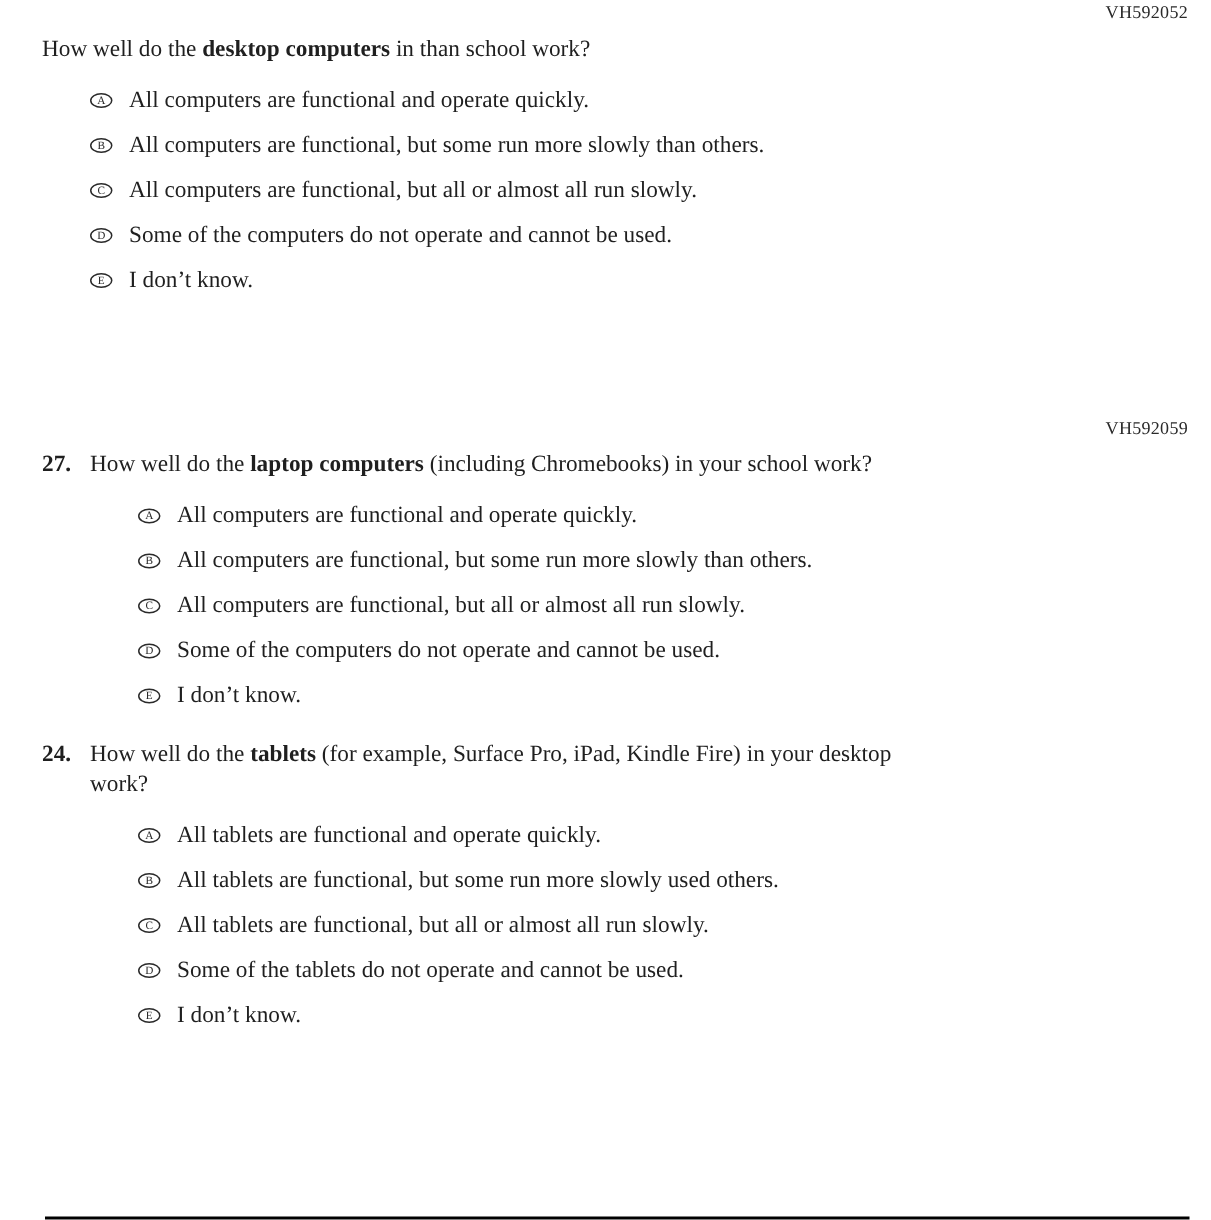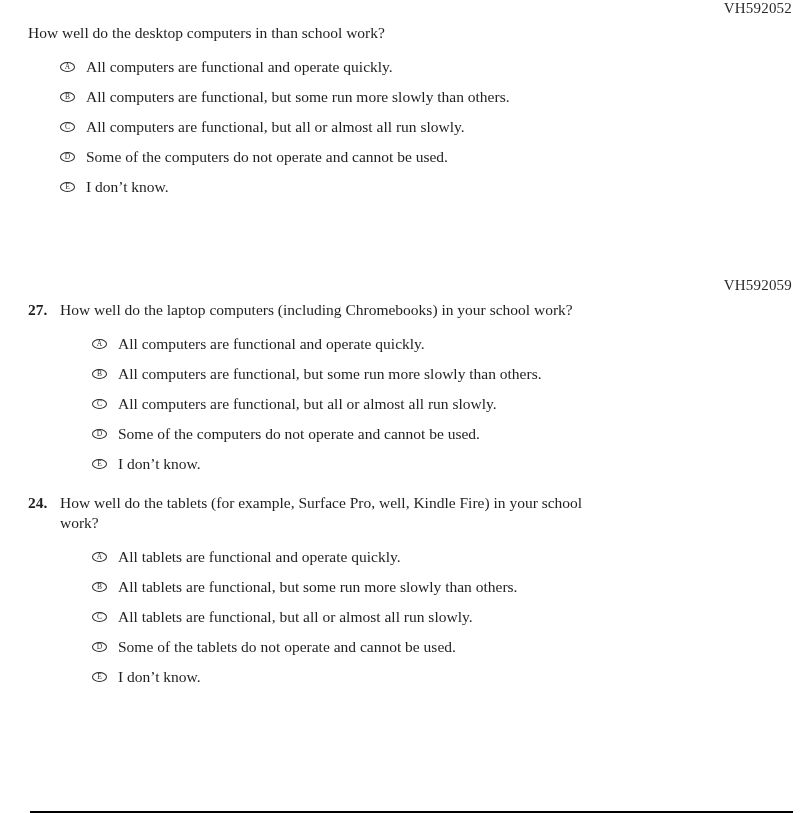--- a/index.html
+++ b/index.html
@@ -9,34 +9,34 @@
     font-family: "Liberation Serif", "DejaVu Serif", serif;
     color: #1f1f1f;
     position: relative;
     overflow: hidden;
   }
   .page { position: relative; width: 807px; height: 813px; }
 
   .qcode {
     text-align: right;
     padding-right: 15px;
-    font-size: 15px;
+    font-size: 12px;
     line-height: 12px;
     color: #2a2a2a;
     letter-spacing: 0.2px;
   }
   .qcode.first { margin-top: 2px; }
   .qcode.later { margin-top: 72px; padding-left: 23px; }
 
   .question { margin-left: 28px; margin-right: 15px; }
 
   .qrow { display: flex; margin-top: 9px; font-size: 15.5px; line-height: 20px; }
   .qnum { font-weight: bold; width: 32px; flex-shrink: 0; }
   .qbody { max-width: 660px; }
-  .qtext strong { font-weight: normal; margin-top: 21px; }
+  .qtext strong { font-weight: bold; margin-top: 21px; }
 
   .options { margin-top: 14px; margin-left: 32px; }
   .option {
     display: flex;
     align-items: center;
     font-size: 15.5px;
     line-height: 20px;
     margin-bottom: 10px;
   }
   .bubble {
@@ -153,34 +153,34 @@
           </div>
         </div>
       </div>
     </div>
   </div>
 
   <div class="question">
     <div class="qrow">
       <div class="qnum">24.</div>
       <div class="qbody">
-        <div class="qtext"><span>How well do the </span><strong>tablets</strong><span> (for example, Surface Pro, well, Kindle Fire) in your school</span></div>
+        <div class="qtext"><span>How well do the </span><strong>tablets</strong><span> (for example, Surface Pro, iPad, Kindle Fire) in your desktop</span></div>
         <div class="qtext">work?</div>
         <div class="options">
           <div class="option">
             <span class="bubble">
                 <span>A</span>
               </span>
             <span>All tablets are functional and operate quickly.</span>
           </div>
           <div class="option">
             <span class="bubble">
                 <span>B</span>
               </span>
-            <span>All tablets are functional, but some run more slowly than others.</span>
+            <span>All tablets are functional, but some run more slowly used others.</span>
           </div>
           <div class="option">
             <span class="bubble">
                 <span>C</span>
               </span>
             <span>All tablets are functional, but all or almost all run slowly.</span>
           </div>
           <div class="option">
             <span class="bubble">
                 <span>D</span>

